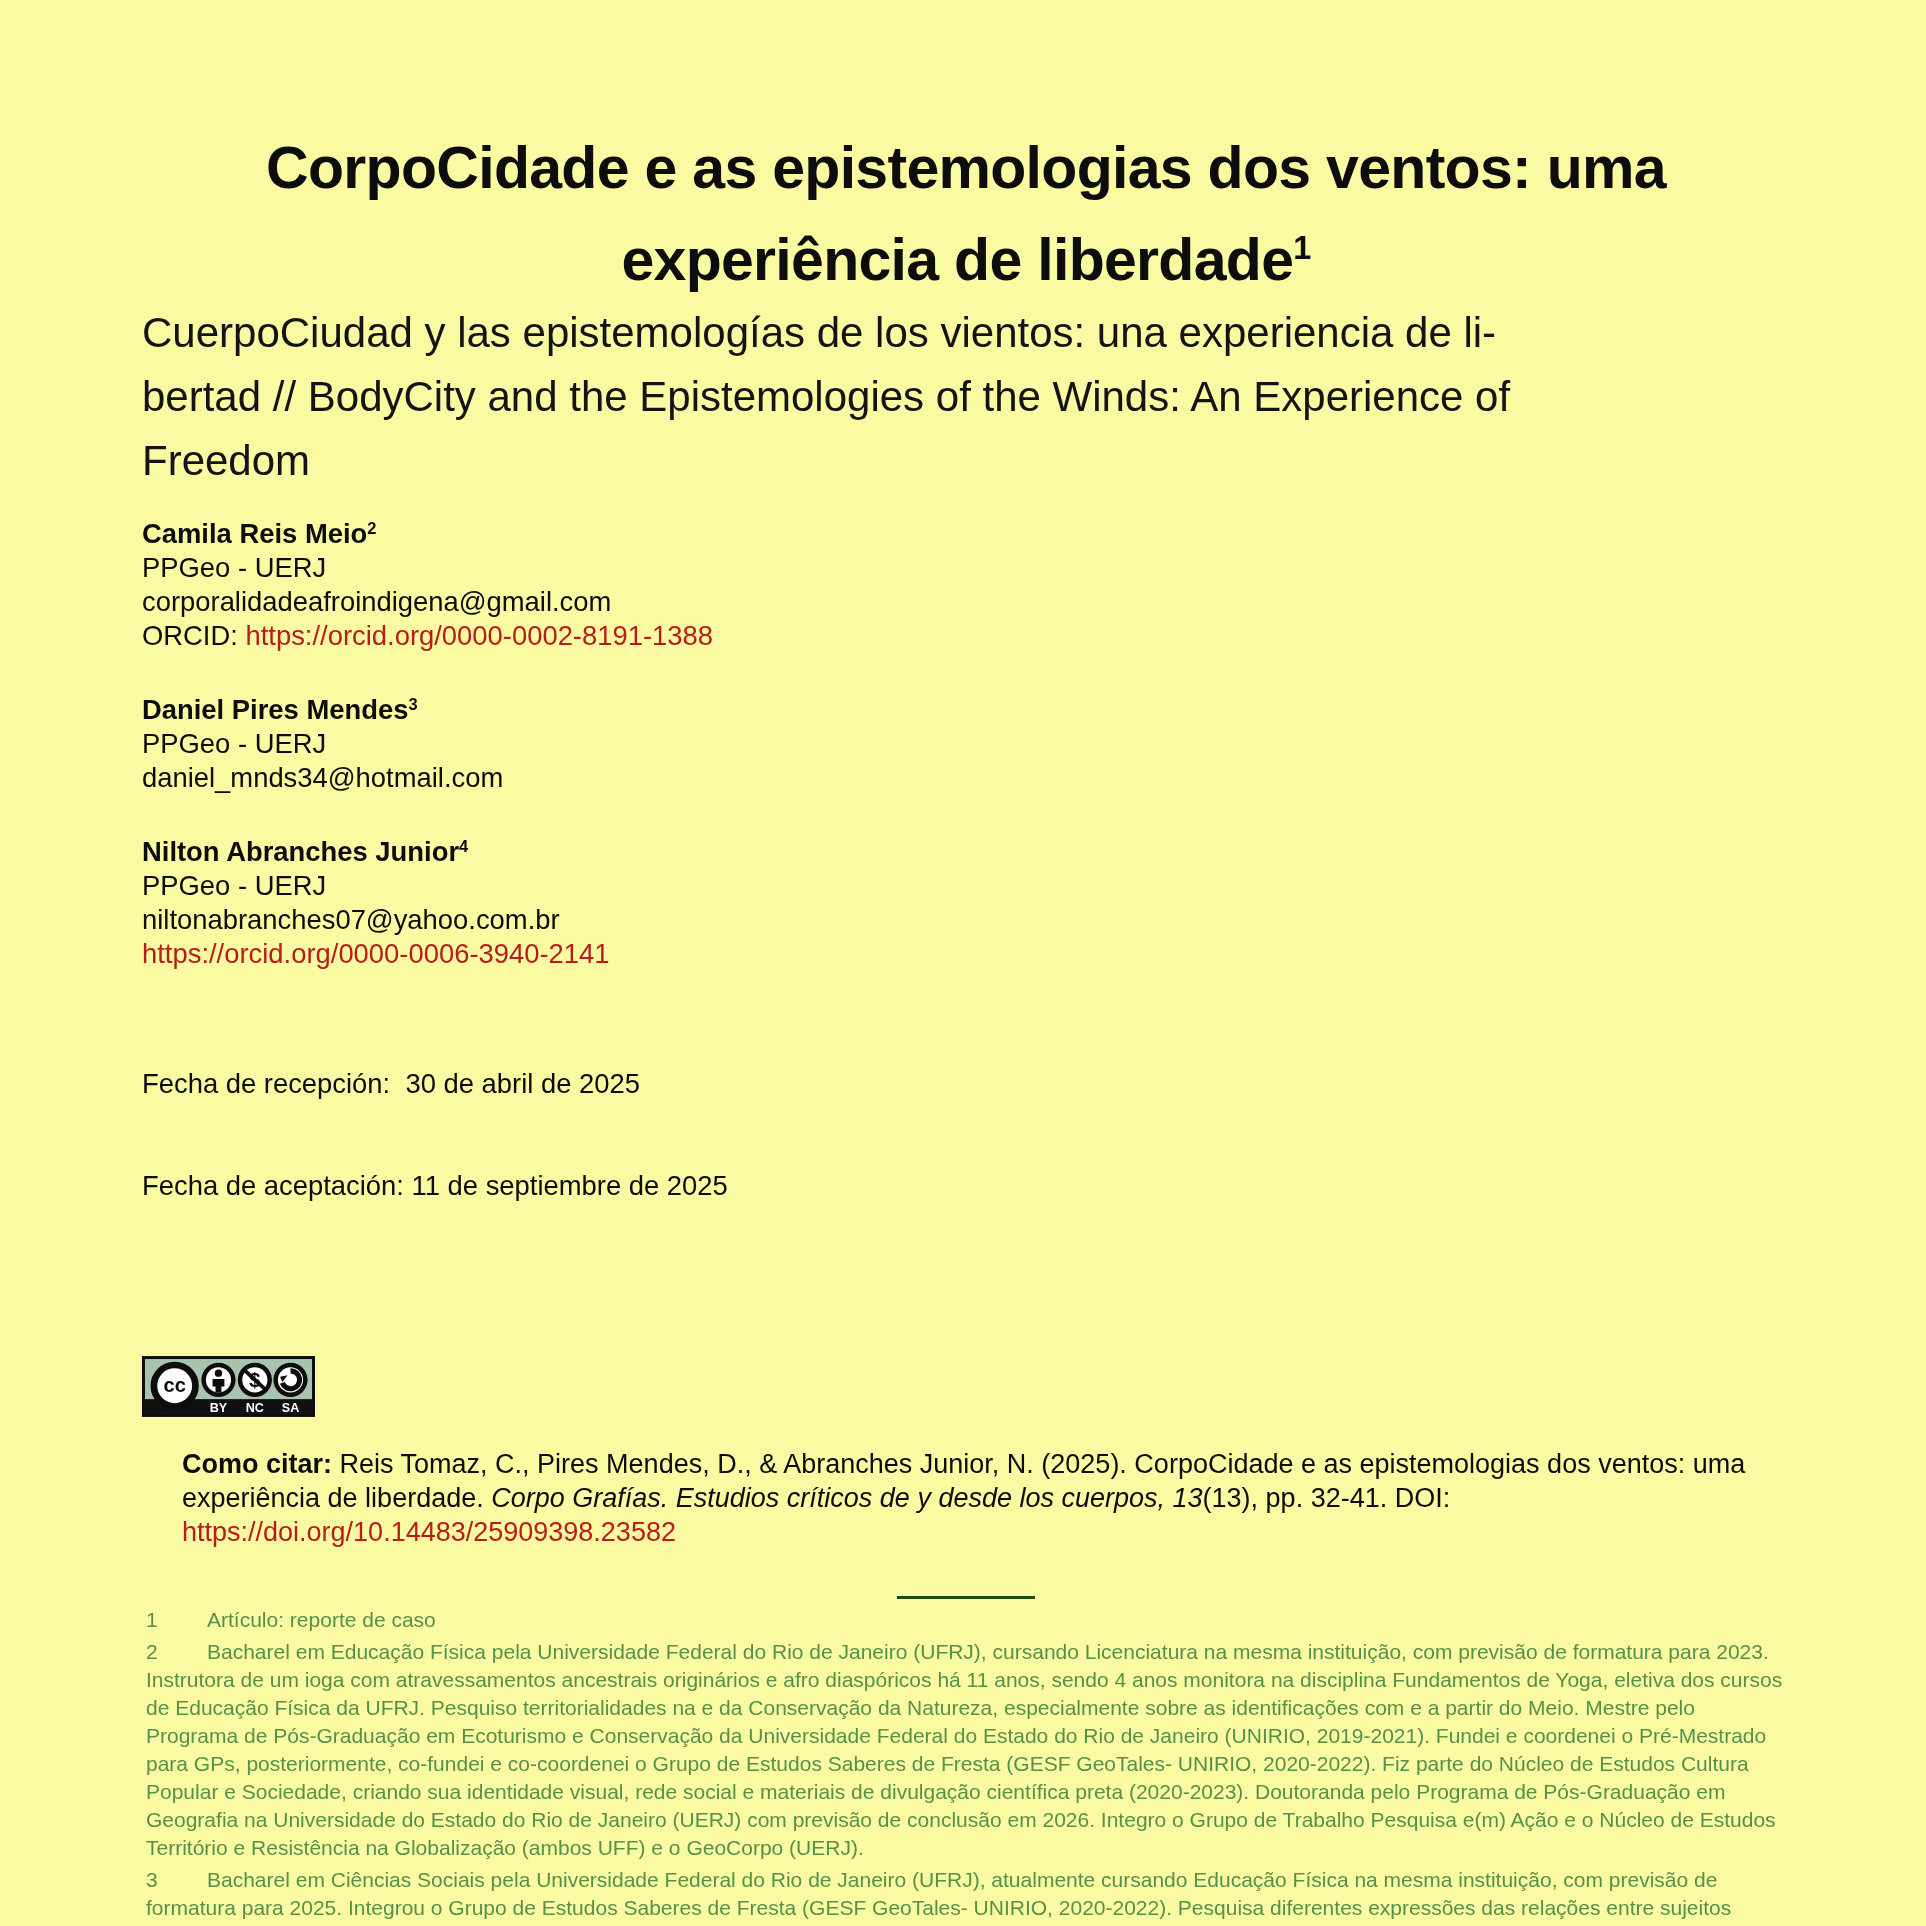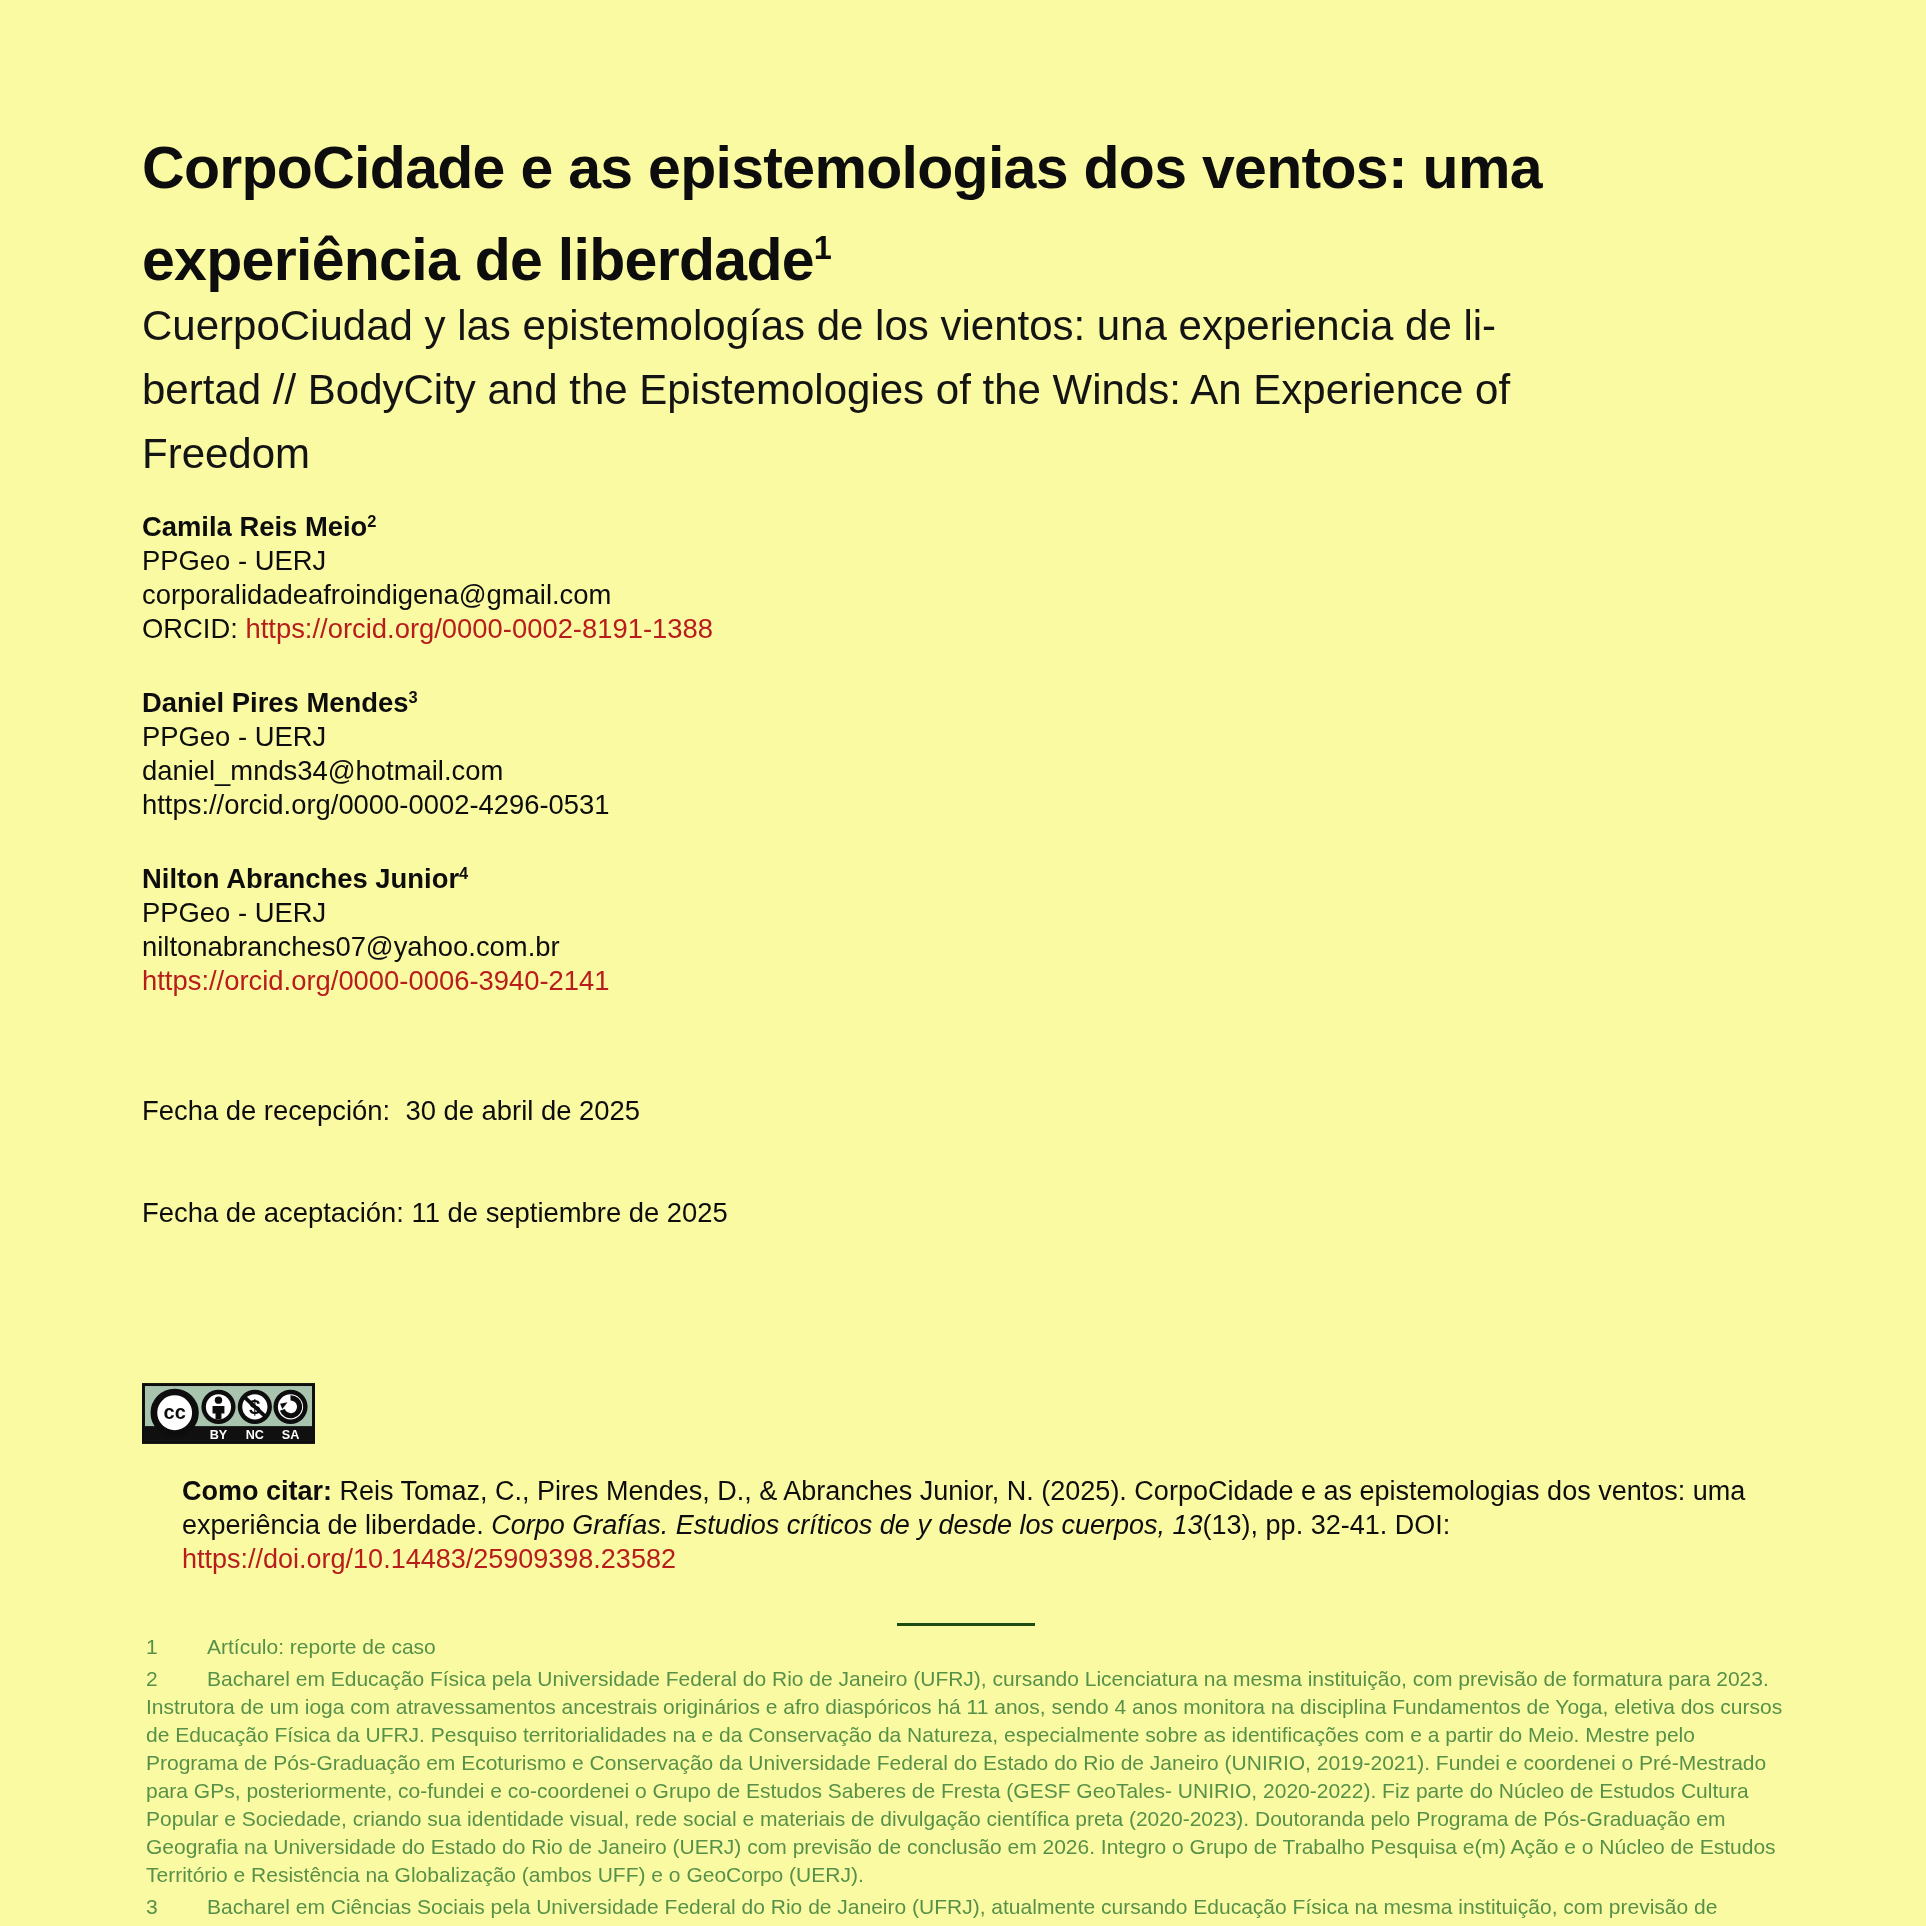--- a/index.html
+++ b/index.html
@@ -10,25 +10,26 @@
     color: #0d0d0d;
     overflow: hidden;
   }
   .page {
     box-sizing: border-box;
     width: 1926px; height: 1926px;
     padding: 0 136px 0 142px;
   }
   
   .title {
-    margin: 128px 0 0 0;
+    margin: 128px 0 7px 0;
     font-size: 59px;
     font-weight: bold;
     line-height: 80px;
     letter-spacing: -0.7px;
+    text-align: center;
   }
   .title .t-line { white-space: nowrap; }
   .title sup { font-size: 55%; vertical-align: 21px; }
   
   .subtitle {
     margin-top: -6px;
     font-size: 42px;
     font-weight: 400;
     line-height: 64px;
     color: #141414;
@@ -96,21 +97,20 @@
       <div class="name"><span>Camila Reis Meio</span><sup>2</sup></div>
       <div>PPGeo - UERJ</div>
       <div>corporalidadeafroindigena@gmail.com</div>
       <div><span>ORCID: </span><a class="link" href="#">https://orcid.org/0000-0002-8191-1388</a></div>
     </div>
 
     <div class="author">
       <div class="name"><span>Daniel Pires Mendes</span><sup>3</sup></div>
       <div>PPGeo - UERJ</div>
       <div>daniel_mnds34@hotmail.com</div>
-      <div class="plain-url">https://orcid.org/0000-0002-4296-0531</div>
     </div>
 
     <div class="author">
       <div class="name"><span>Nilton Abranches Junior</span><sup>4</sup></div>
       <div>PPGeo - UERJ</div>
       <div>niltonabranches07@yahoo.com.br</div>
       <div><a class="link" href="#">https://orcid.org/0000-0006-3940-2141</a></div>
     </div>
 
   </div>

